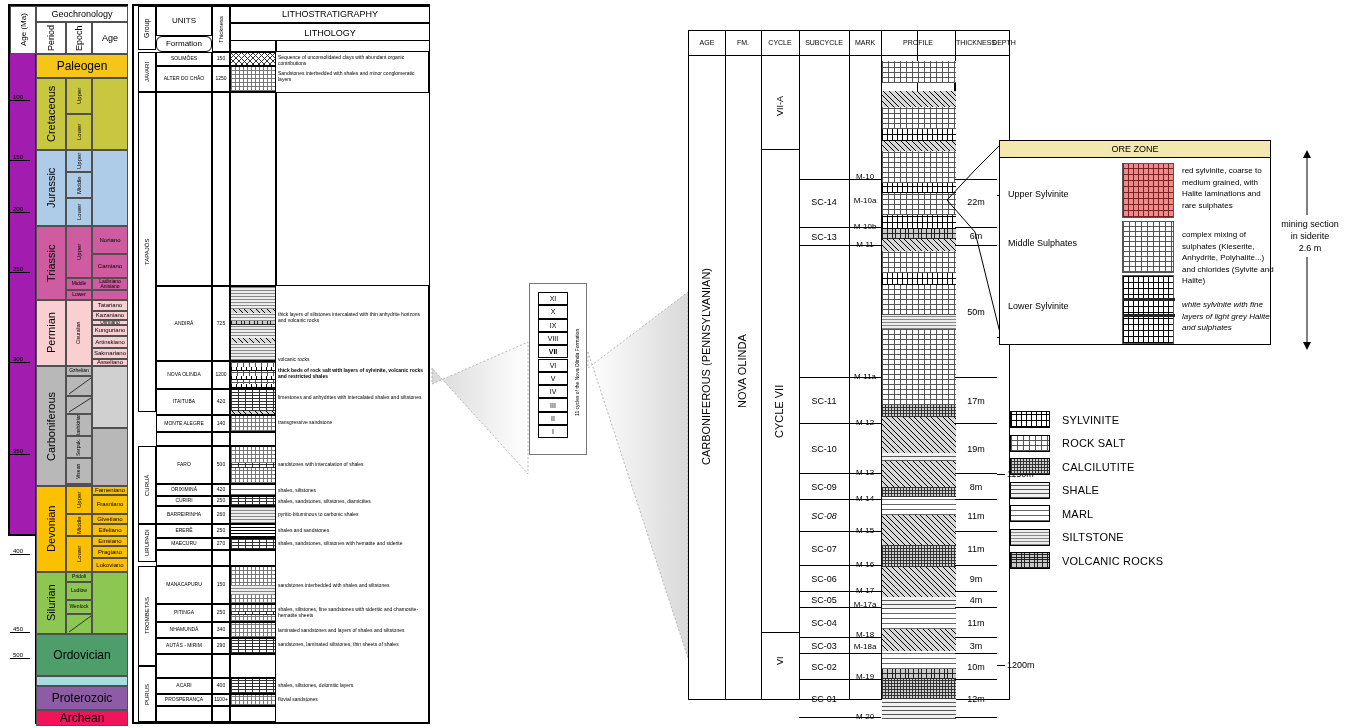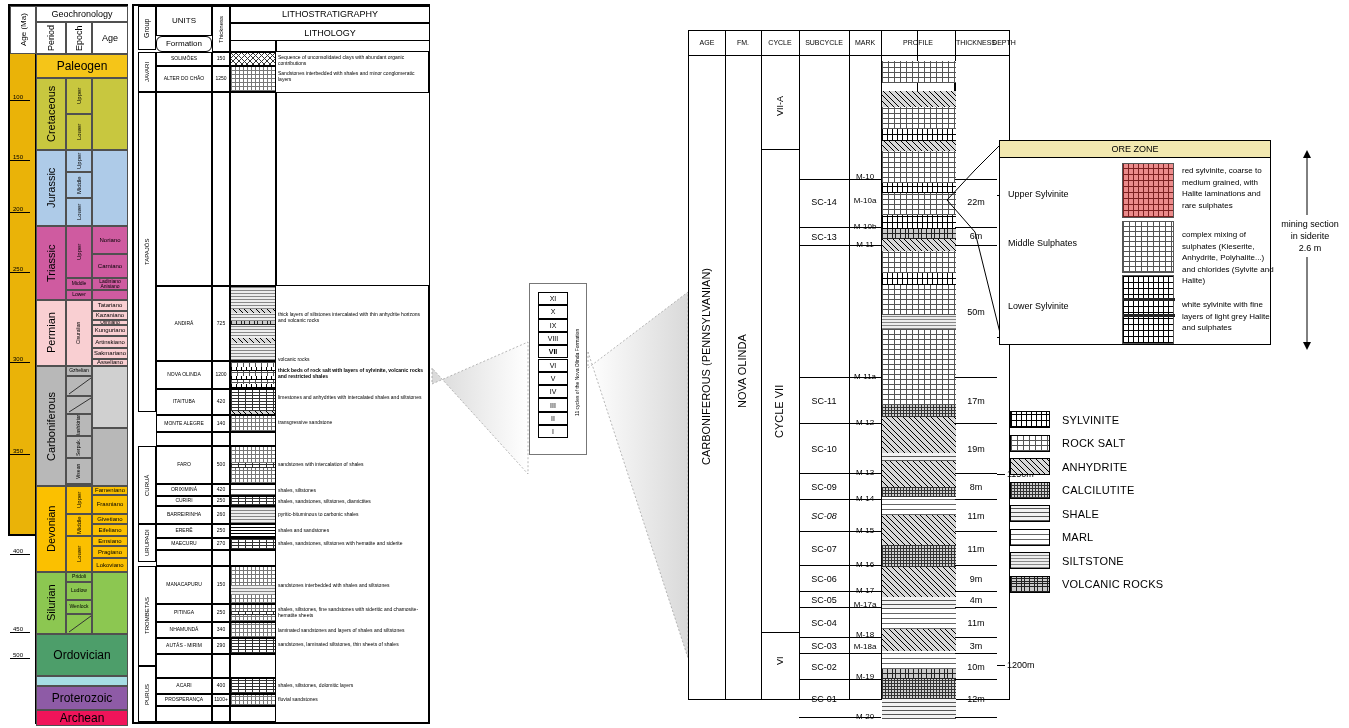--- a/index.html
+++ b/index.html
@@ -15,21 +15,21 @@
   .lft { display:flex; align-items:center; justify-content:flex-start; }
   .vert { writing-mode:vertical-rl; transform:rotate(180deg); }
   .tiny  { font-size:5px;  line-height:1.05; }
   .tiny2 { font-size:6px;  line-height:1.05; }
   .sm    { font-size:7px;  line-height:1.1; }
   .sm8   { font-size:8px;  line-height:1.15; }
   .md    { font-size:9px;  line-height:1.2; }
   .lg    { font-size:11px; line-height:1.2; }
 
   
-  #geochron { left:8px; top:4px; width:120px; height:532px; border:2px solid #000; background:#eab308; }
+  #geochron { left:8px; top:4px; width:120px; height:532px; border:2px solid #000; background:#a21caf; }
   .tick { position:absolute; left:0; width:20px; border-top:1px solid #000; }
   .tick span { position:absolute; left:3px; top:-7px; font-size:6px; }
 
   .gcell { position:absolute; border:1px solid #505050; overflow:hidden;
            display:flex; align-items:center; justify-content:center; text-align:center; }
 
   
   #litho { left:132px; top:4px; width:298px; height:720px; border:2px solid #000; background:#fff;}
   .lcell { position:absolute; border:1px solid #000; overflow:hidden;
            display:flex; align-items:center; justify-content:center; text-align:center; background:#fff;}
@@ -587,21 +587,21 @@
 
   <div class="abs sm8" style="left:8px; top:97px; width:110px; font-size:9px;">Middle Sulphates</div>
   <div class="abs p-rocksalt" style="left:122px; top:80px; width:52px; height:52px; border:1px solid #555;"></div>
   <div class="abs" style="left:182px; top:88px; width:92px; font-size:8px; line-height:1.45;">complex mixing of sulphates (Kieserite, Anhydrite, Polyhalite...) and chlorides (Sylvite and Halite)</div>
 
   <div class="abs sm8" style="left:8px; top:160px; width:110px; font-size:9px;">Lower Sylvinite</div>
   <div class="abs p-sylvinite" style="left:122px; top:134px; width:52px; height:69px; border:1px solid #555;">
     <div class="abs" style="left:0; top:22px; width:52px; height:3px; background:#222;"></div>
     <div class="abs" style="left:0; top:38px; width:52px; height:3px; background:#222;"></div>
   </div>
-  <div class="abs" style="left:182px; top:158px; width:92px; font-size:8px; line-height:1.45;">white sylvinite with fine layers of light grey Halite and sulphates</div>
+  <div class="abs" style="left:182px; top:158px; width:92px; font-size:8px; line-height:1.45;font-style:italic;">white sylvinite with fine layers of light grey Halite and sulphates</div>
 </div>
 
 <svg class="connector" style="left:1300px; top:150px;" width="14" height="200">
   <line x1="7" y1="2" x2="7" y2="198" stroke="#000" stroke-width="1"></line>
   <polygon points="7,0 3,8 11,8" fill="#000"></polygon>
   <polygon points="7,200 3,192 11,192" fill="#000"></polygon>
 </svg>
 <div class="abs ctr" style="left:1272px; top:215px; width:76px; height:42px; flex-direction:column; font-size:9px; line-height:1.35; background:#fff;">
   <div>mining section</div>
   <div>in siderite</div>
@@ -611,24 +611,20 @@
 <div id="legend" class="abs">
   <div class="lgrow">
     <div class="lgsw p-sylvinite"></div>
     <div class="lglab">SYLVINITE</div>
   </div>
   <div class="lgrow">
     <div class="lgsw p-rocksalt"></div>
     <div class="lglab">ROCK SALT</div>
   </div>
   <div class="lgrow">
-    <div class="lgsw p-anhydrite"></div>
-    <div class="lglab">ANHYDRITE</div>
-  </div>
-  <div class="lgrow">
     <div class="lgsw p-calcilutite"></div>
     <div class="lglab">CALCILUTITE</div>
   </div>
   <div class="lgrow">
     <div class="lgsw p-shale"></div>
     <div class="lglab">SHALE</div>
   </div>
   <div class="lgrow">
     <div class="lgsw p-marl"></div>
     <div class="lglab">MARL</div>

